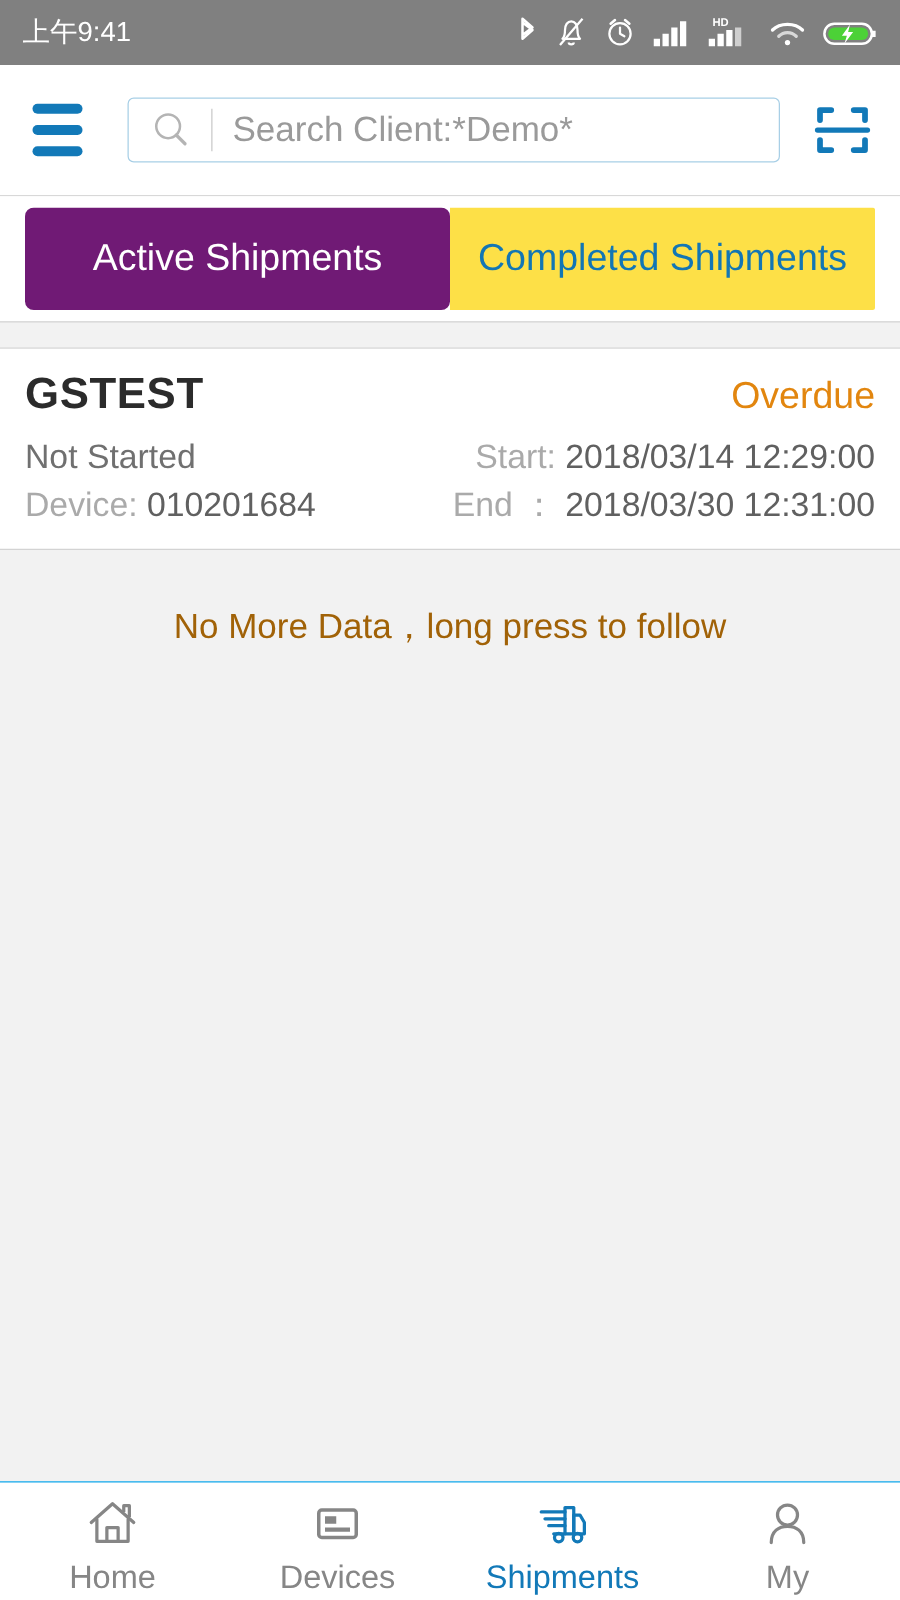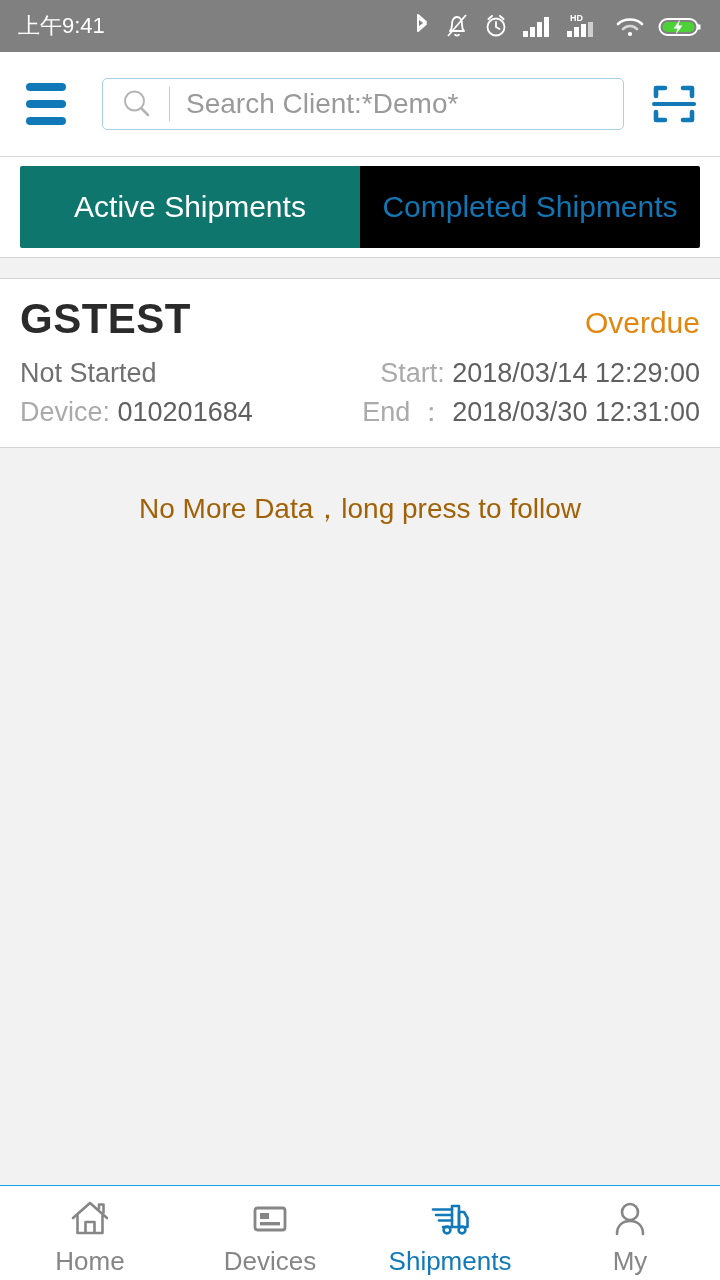--- a/index.html
+++ b/index.html
@@ -92,22 +92,22 @@
     display:flex; width:100%; height:82px;
     border-radius:2px; overflow:hidden;
   }
   .tab {
     flex:1 1 50%;
     display:flex; align-items:center; justify-content:center;
     font-size:30px;
     cursor:pointer;
     user-select:none;
   }
-  .tab.active { background:#0f766e; color:#ffffff; }
-  .tab.inactive { background:#000000; color:#1276b5;text-align:center; }
+  .tab.active { background:#701a75; color:#ffffff;border-radius:7px; }
+  .tab.inactive { background:#fde047; color:#1276b5;text-align:center; }
 
   
   .list-sep {
     flex:0 0 22px;
     background:#f2f2f2;
     border-top:1px solid #d3d3d3;
     border-bottom:1px solid #d3d3d3;
   }
 
   
@@ -119,21 +119,21 @@
   .card {
     background:#ffffff;
     border-bottom:1px solid #d3d3d3;
     padding:16px 20px 18px 20px;
   }
   .card-row-top {
     display:flex; align-items:baseline; justify-content:space-between;
     margin-bottom:14px;
   }
   .card-title {
-    font-size:42px; font-weight:bold; color:#2b2b2b;
+    font-size:35px; font-weight:bold; color:#2b2b2b;
     letter-spacing:0.5px;
   }
   .card-status {
     font-size:30px; color:#e2860f;
   }
   .card-body {
     display:flex; justify-content:space-between; align-items:flex-start;
   }
   .card-left { display:flex; flex-direction:column; gap:6px; }
   .card-right { display:flex; flex-direction:column; gap:6px; text-align:right; }

